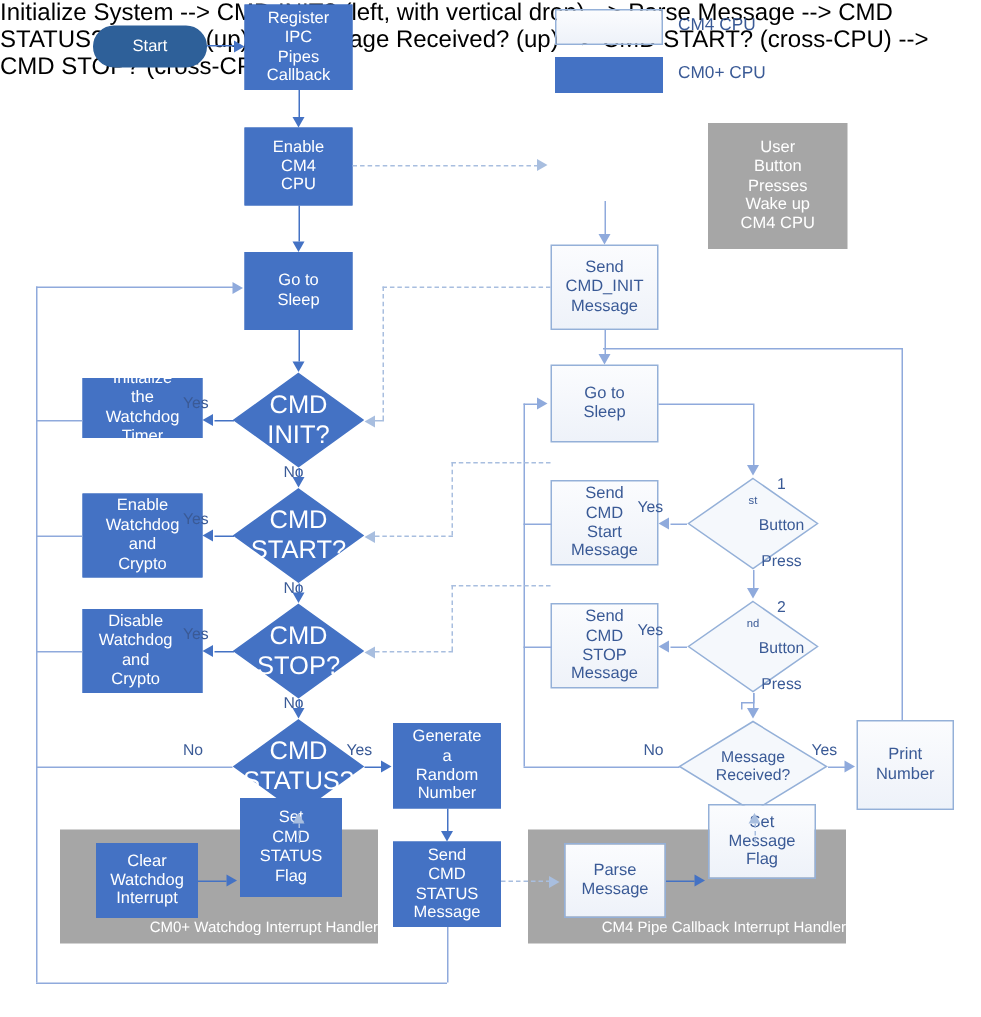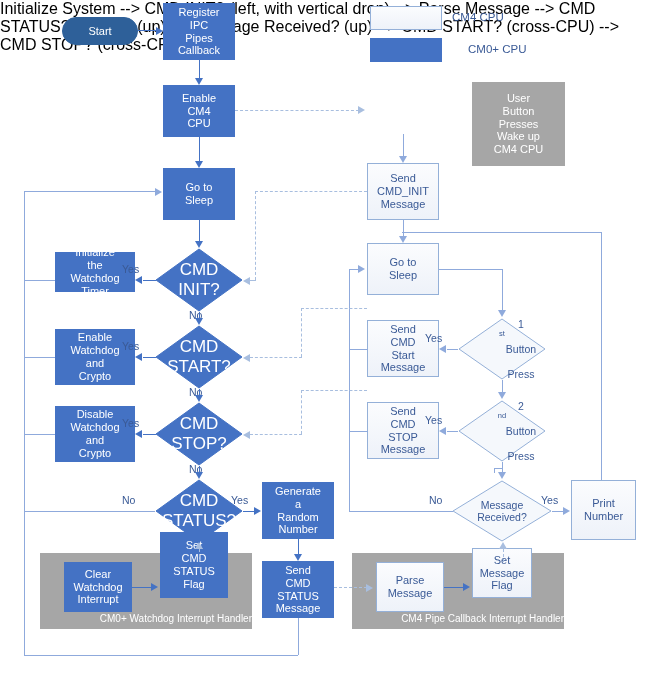--- a/index.html
+++ b/index.html
@@ -58,21 +58,21 @@
 </style>
 </head>
 <body>
 
 <div id="canvas">
 
   
   <div class="legend-sw light" style="left:370px;top:6px;"></div>
   <div class="legend-txt" style="left:452px;top:11px;">CM4 CPU</div>
   <div class="legend-sw dark" style="left:370px;top:38px;"></div>
-  <div class="legend-txt" style="left:468px;top:43px;">CM0+ CPU</div>
+  <div class="legend-txt" style="left:452px;top:43px;">CM0+ CPU</div>
 
   
   <div class="node note" style="left:472px;top:82px;width:93px;height:84px;">
     <span class="nl">User<br>Button<br>Presses<br>Wake up<br>CM4 CPU</span>
   </div>
 
   
   <div class="node start" style="left:62px;top:17px;width:76px;height:28px;">
     <span class="nl">Start</span>
   </div>
@@ -108,21 +108,21 @@
     <span class="nl">Enable<br>Watchdog<br>and Crypto</span>
   </div>
 
   
   <svg style="position:absolute;left:155px;top:402px;" width="88" height="64">
     <polygon points="44,1 87,32 44,63 1,32" fill="#4472C4" stroke="#4472C4"></polygon>
   </svg>
   <div class="node cm0-dec" style="left:155px;top:402px;width:88px;height:64px;">
     <span class="nl">CMD<br>STOP?</span>
   </div>
-  <div class="node cm0" style="left:55px;top:406px;width:80px;height:56px;">
+  <div class="node cm0" style="left:55px;top:406px;width:80px;height:56px;justify-content:flex-end;">
     <span class="nl">Disable<br>Watchdog<br>and Crypto</span>
   </div>
 
   
   <svg style="position:absolute;left:155px;top:479px;" width="88" height="64">
     <polygon points="44,1 87,32 44,63 1,32" fill="#4472C4" stroke="#4472C4"></polygon>
   </svg>
   <div class="node cm0-dec" style="left:155px;top:479px;width:88px;height:64px;">
     <span class="nl">CMD<br>STATUS?</span>
   </div>
@@ -192,21 +192,21 @@
   <div class="node cm0" style="left:160px;top:532px;width:68px;height:66px;text-align:center;">
     <span class="nl">Set CMD<br>STATUS<br>Flag</span>
   </div>
 
   <div class="group" style="left:352px;top:553px;width:212px;height:76px;">
     <div class="group-label">CM4 Pipe Callback Interrupt Handler</div>
   </div>
   <div class="node cm4" style="left:376px;top:562px;width:68px;height:50px;">
     <span class="nl">Parse<br>Message</span>
   </div>
-  <div class="node cm4" style="left:472px;top:548px;width:60px;height:50px;">
+  <div class="node cm4" style="left:472px;top:536px;width:72px;height:50px;">
     <span class="nl">Set Message<br>Flag</span>
   </div>
 
   
 
   
   <div class="ln h" style="left:138px;top:30px;width:19px;"></div>
   <div class="arr right" style="left:156px;top:26.5px;"></div>
 
   

